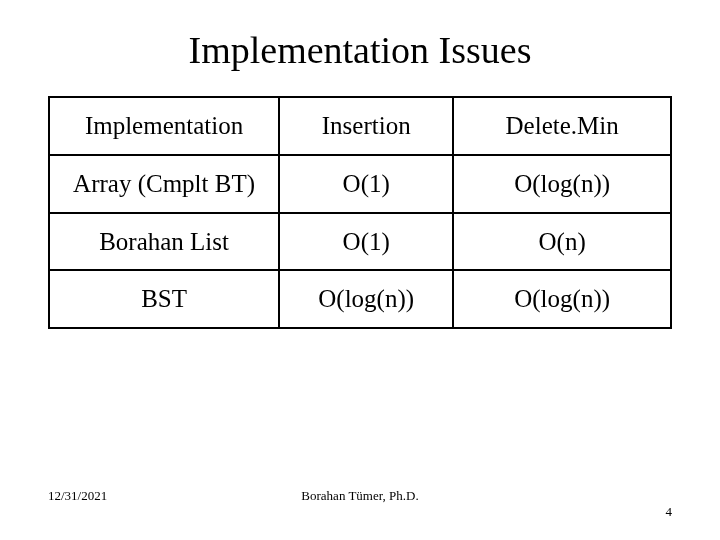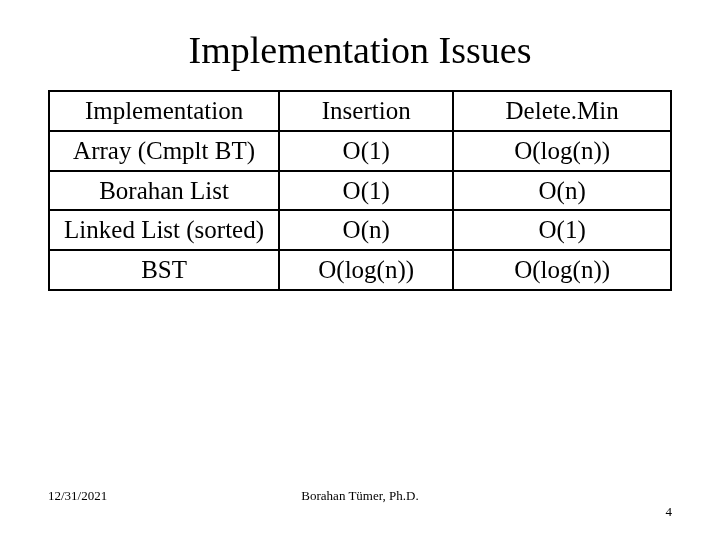--- a/index.html
+++ b/index.html
@@ -14,37 +14,37 @@
   .slide {
     width: 100%;
     height: 100%;
     position: relative;
   }
   .title {
     text-align: center;
     font-size: 38px;
     color: #000;
     padding-top: 28px;
-    padding-bottom: 18px;
+    padding-bottom: 24px;
     font-weight: normal;
   }
   .table-wrap {
     margin: 0 48px;
   }
   table {
     border-collapse: collapse;
     width: 100%;
   }
   th, td {
     border: 2px solid #000;
     font-weight: normal;
     font-size: 25px;
     color: #000;
     text-align: center;
-    padding: 2px 8px;
+    padding: 11px 8px;
     line-height: 1.35;
   }
   th.first, td.first {
     width: 37%;
   }
   th.col2, td.col2 { width: 28%; text-align: center; }
   th.col3, td.col3 { width: 35%; }
   .footer {
     position: absolute;
     bottom: 20px;
@@ -92,25 +92,20 @@
           <td class="first">Array (Cmplt BT)</td>
           <td class="col2">O(1)</td>
           <td class="col3">O(log(n))</td>
         </tr>
         <tr>
           <td class="first">Borahan List</td>
           <td class="col2">O(1)</td>
           <td class="col3">O(n)</td>
         </tr>
         <tr>
-          <td class="first">Linked List (sorted)</td>
-          <td class="col2">O(n)</td>
-          <td class="col3">O(1)</td>
-        </tr>
-        <tr>
           <td class="first">BST</td>
           <td class="col2">O(log(n))</td>
           <td class="col3">O(log(n))</td>
         </tr>
       </tbody>
     </table>
   </div>
 
   <div class="footer">
     <span class="date">12/31/2021</span>

